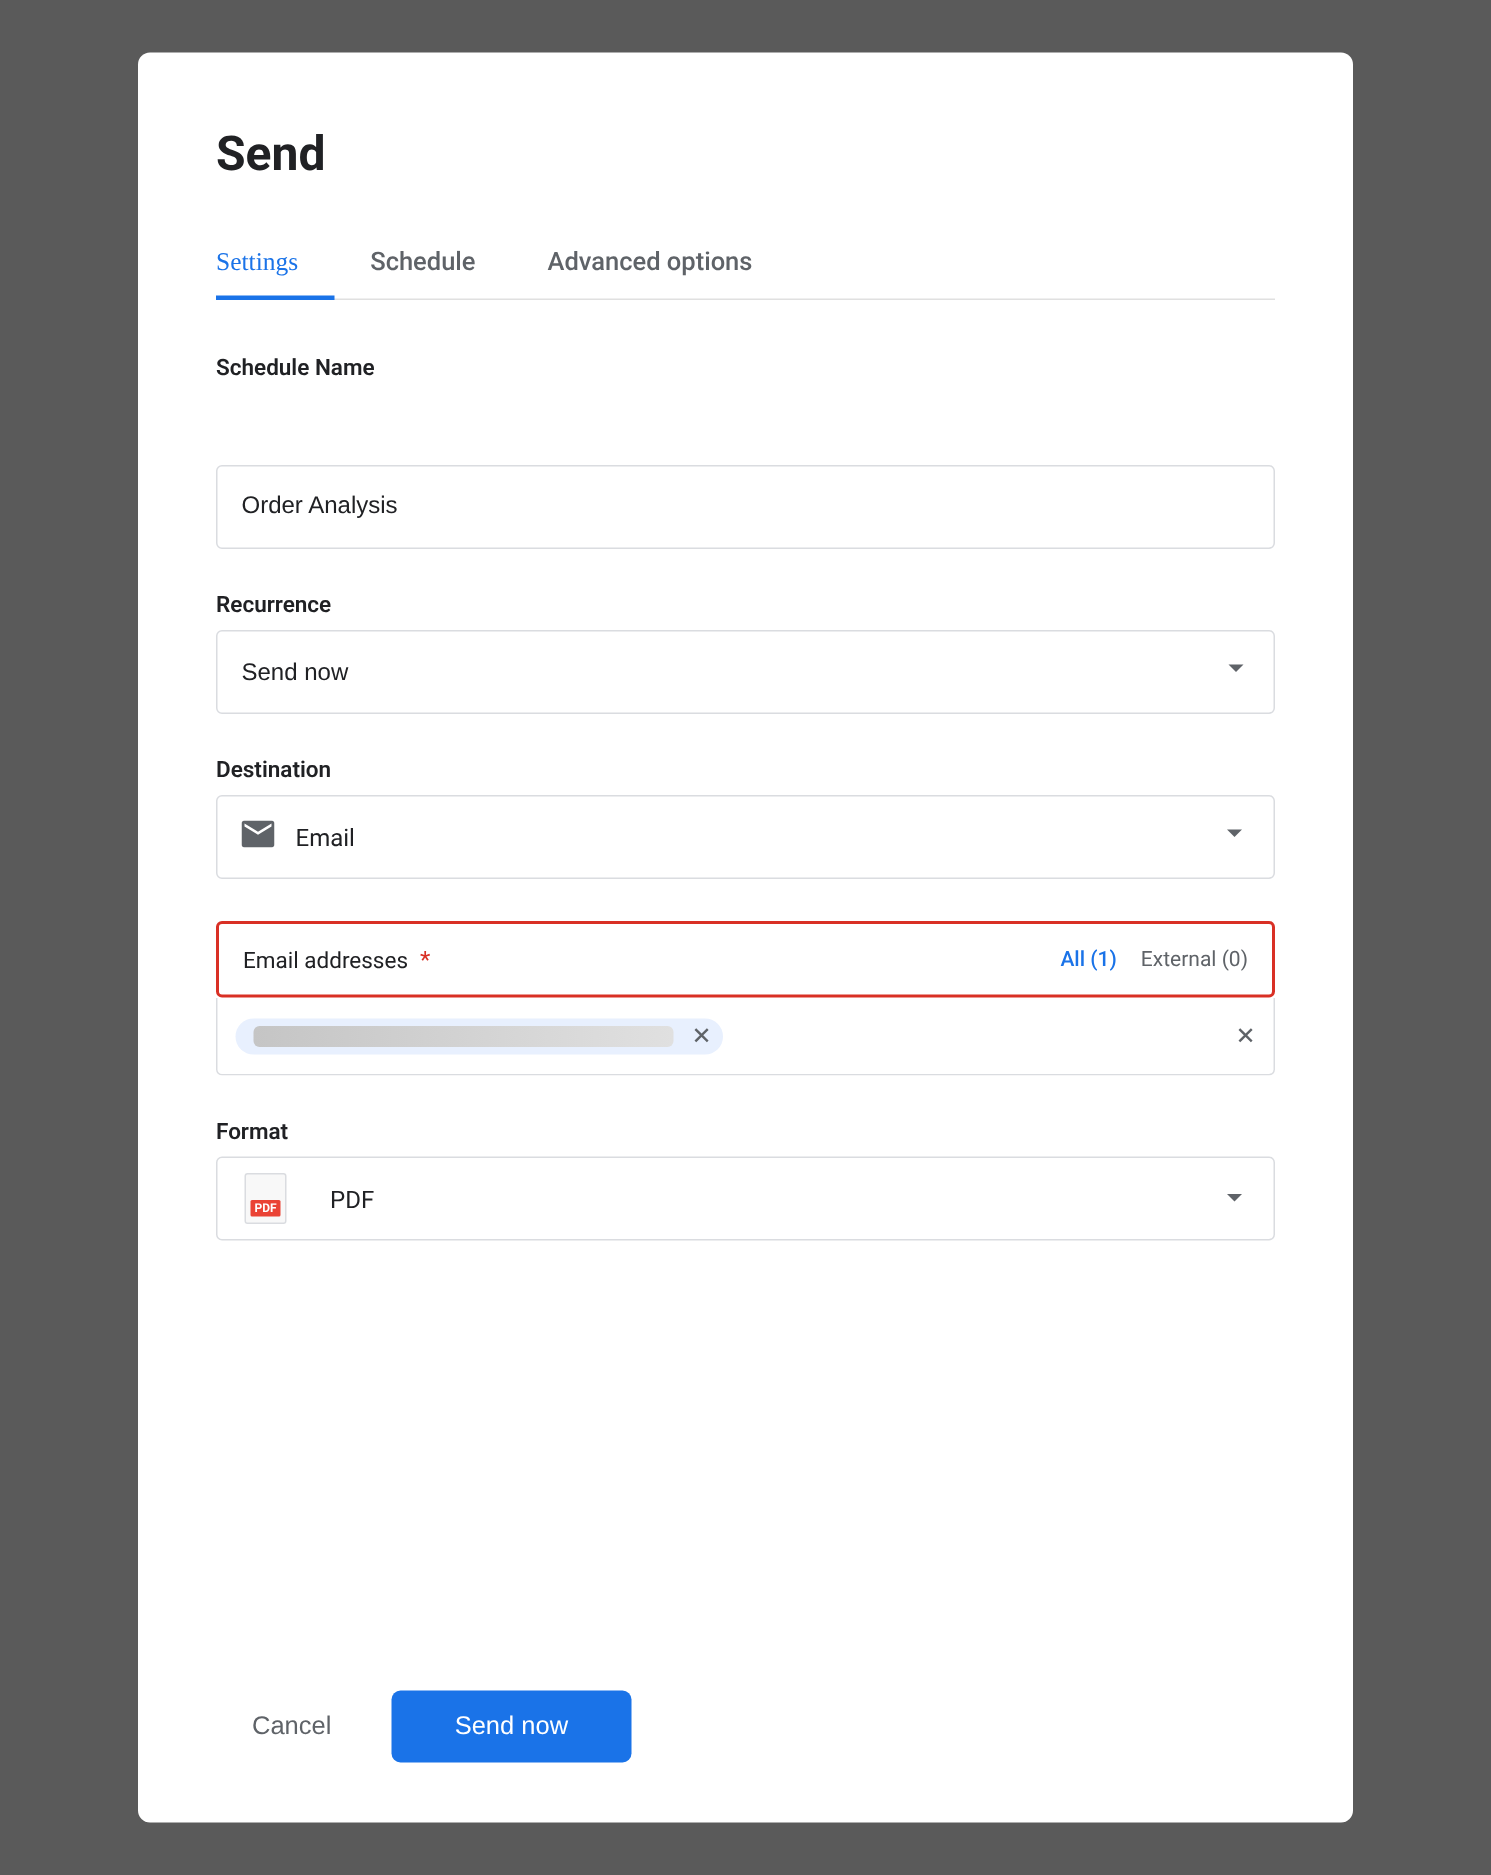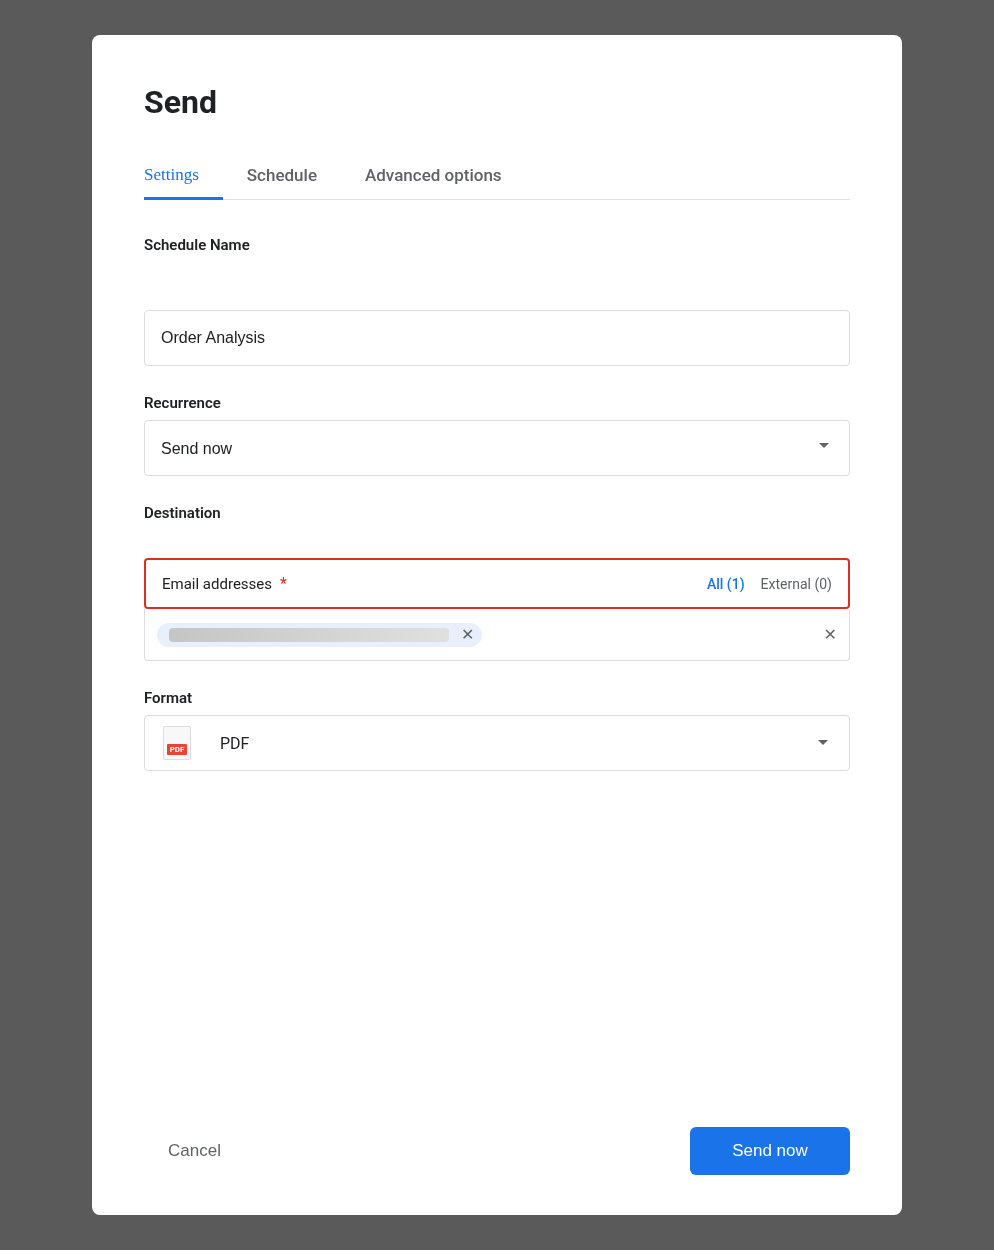--- a/index.html
+++ b/index.html
@@ -277,21 +277,21 @@
       padding: 1px 3px;
       border-radius: 1px;
     }
 
     .spacer {
       flex: 1;
     }
 
     .dialog-footer {
       display: flex;
-      justify-content: space-between;
+      justify-content: flex-start;
       align-items: center;
       gap: 16px;
       margin-top: auto;
       padding-top: 32px;
     }
 
     .btn-cancel {
       background: transparent;
       border: none;
       color: #5f6368;
@@ -353,20 +353,33 @@
       <span class="select-chevron">
         <svg width="20" height="20" viewBox="0 0 20 20" fill="currentColor">
           <path d="M5 7l5 5 5-5z"></path>
         </svg>
       </span>
     </div>
   </div>
 
   <div class="form-group">
     <label class="form-label">Destination</label>
+    <div class="destination-select">
+      <span class="email-icon">
+        <svg width="22" height="18" viewBox="0 0 22 18" fill="#5f6368">
+          <path d="M20 0H2C0.9 0 0 0.9 0 2v14c0 1.1.9 2 2 2h18c1.1 0 2-.9 2-2V2c0-1.1-.9-2-2-2zm0 4l-9 5.5L2 4V2l9 5.5L20 2v2z"></path>
+        </svg>
+      </span>
+      <span class="label">Email</span>
+      <span class="chevron">
+        <svg width="20" height="20" viewBox="0 0 20 20" fill="#5f6368">
+          <path d="M5 7l5 5 5-5z"></path>
+        </svg>
+      </span>
+    </div>
   </div>
 
   <div class="email-section">
     <div class="email-addresses-header">
       <div>
         <span class="email-addresses-label">Email addresses</span>
         <span class="required-star">*</span>
       </div>
       <div class="email-counts">
         <span class="email-count-all">

